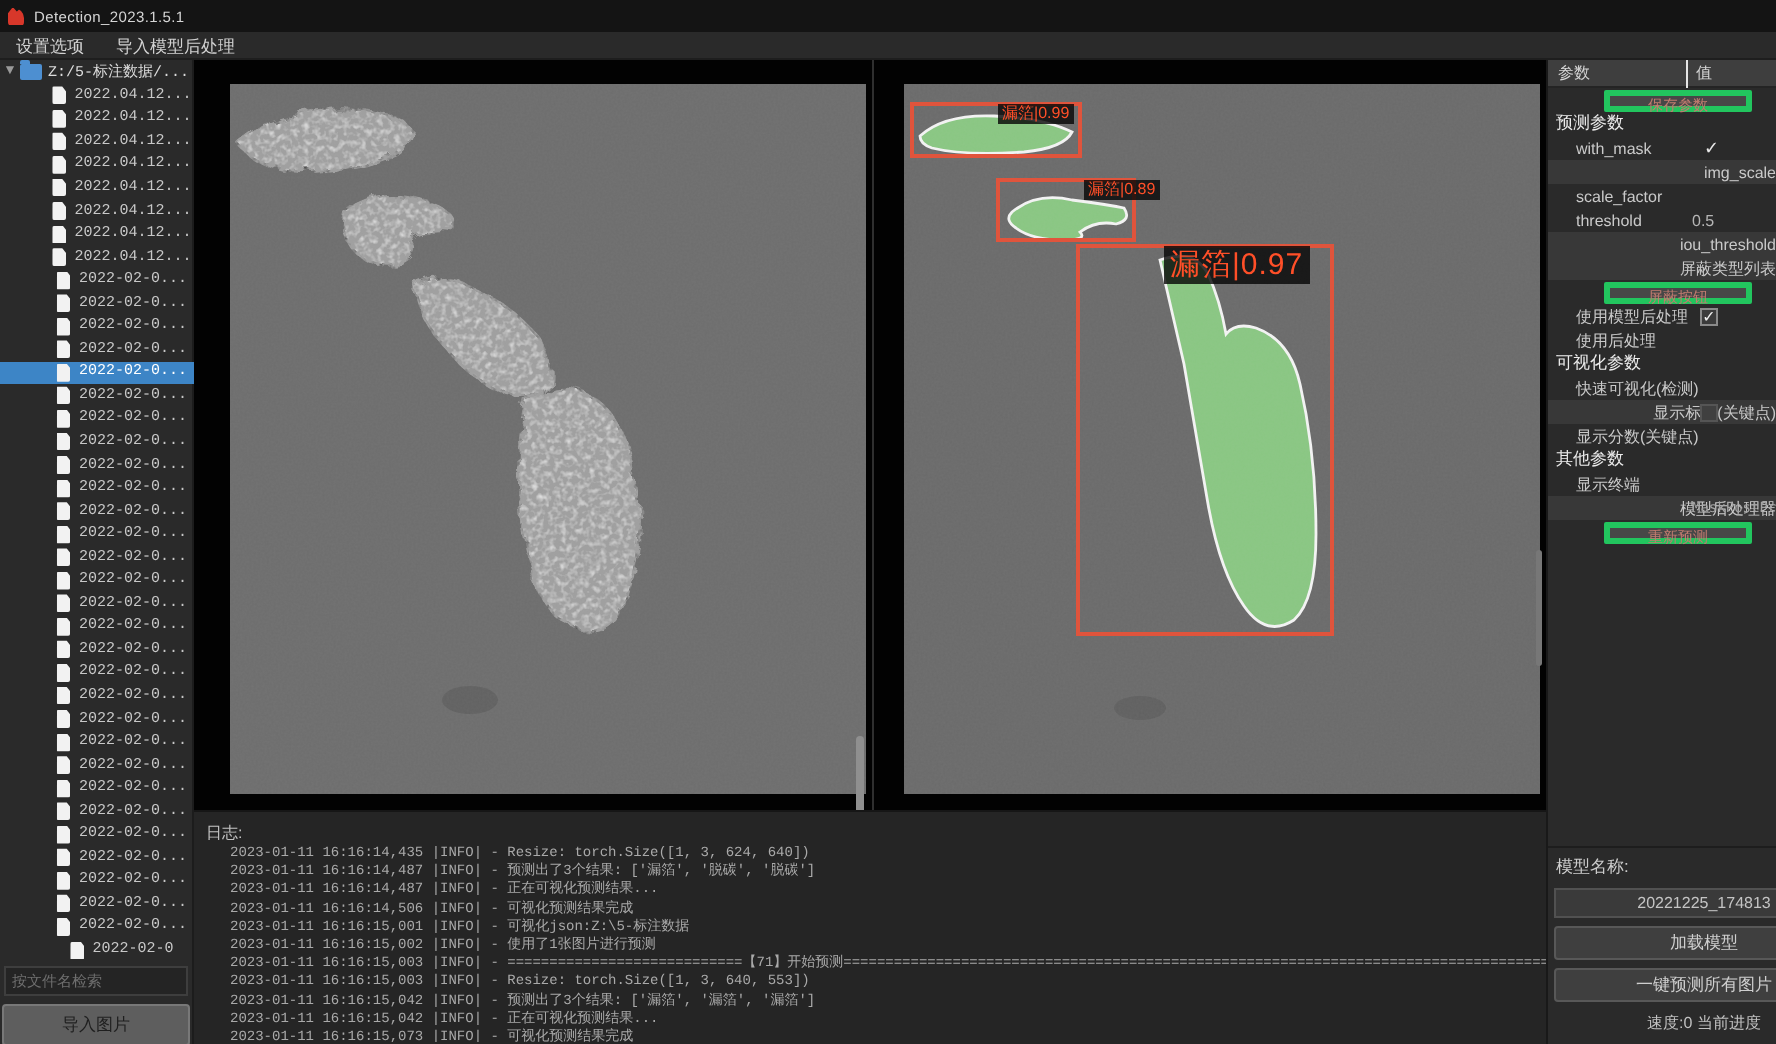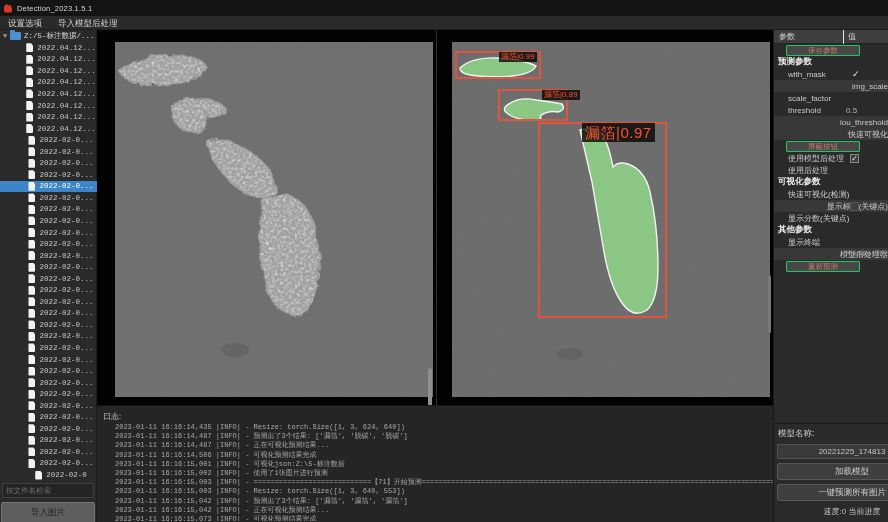--- a/index.html
+++ b/index.html
@@ -47,27 +47,27 @@
   #log-title { position:absolute; left:6px; top:5px; font-size:8px; color:#c2c2c2; }
   #log-lines { position:absolute; left:18px; top:17px; width:666px; height:98px; overflow:hidden; font-family:Liberation Mono, monospace; font-size:7px; line-height:9.2px; color:#a9a9a9; white-space:pre; }
   
   #right-panel { position:absolute; left:773px; top:30px; width:115px; height:492px; background:#2a2a2a; border-left:1px solid #191919; overflow:hidden; }
   #param-header { display:flex; height:14px; background:#3e3e3e; border-bottom:1px solid #242424; align-items:center; }
   #param-header .col-name { width:70px; padding-left:5px; font-size:8px; color:#d5d5d5; border-right:1px solid #e5e5e5; height:14px; line-height:14px; }
   #param-header .col-value { padding-left:4px; font-size:8px; color:#d5d5d5; }
   .p-row { position:relative; height:12px; display:flex; align-items:center; }
   .p-row.alt { background:#383838;justify-content:flex-end; }
   .p-row .lbl { padding-left:14px; font-size:8px; color:#c9c9c9; white-space:nowrap; }
-  .p-row.section .lbl { padding-left:4px; font-weight:bold; color:#ececec; font-size:8.5px; }
+  .p-row.section .lbl { padding-left:4px; font-weight:normal; color:#ececec; font-size:8.5px; }
   .p-row .val { position:absolute; left:72px; font-size:8px; color:#b5b5b5; white-space:nowrap; }
   .p-row .val.mono { font-family:"DejaVu Sans Mono", monospace; font-size:7px; color:#a5a5a5; }
   .p-row .tick { position:absolute; left:78px; color:#e8e8e8; font-size:9px; }
   .cbox { position:absolute; left:76px; width:9px; height:9px; background:#3b3b3b; border:1px solid #8a8a8a; font-size:8px; line-height:8px; text-align:center; color:#f0f0f0; }
   .cbox.empty { border-color:#555; background:#404040; }
-  .p-btn { margin-left:12px; width:74px; height:11px; background:#474747; border:1px solid #22c55e; border-radius:1px; color:#c27b6f; font-size:7.5px; text-align:center; line-height:10px; }
+  .p-btn { margin-left:28px; width:74px; height:11px; background:#474747; border:3px solid #22c55e; border-radius:1px; color:#c27b6f; font-size:7.5px; text-align:center; line-height:10px; }
   
   #model-section { position:absolute; left:0; top:393px; width:160px; border-top:1px solid #1d1d1d; padding-top:2px; }
   #model-name-label { padding:2px 0 2px 4px; font-size:8.5px; color:#cdcdcd; }
   .rb-field { margin:2px 0 0 3px; width:150px; height:15px; background:#3a3a3a; border:1px solid #515151; color:#c4c4c4; font-size:8px; text-align:center; line-height:13px; }
   .rb-btn { margin:4px 0 0 3px; width:150px; height:17px; background:#3f3f3f; border:1px solid #585858; border-radius:2px; color:#cfcfcf; font-size:8.5px; text-align:center; line-height:15px; }
   #speed-row { margin:5px 0 0 3px; width:150px; font-size:8px; color:#c0c0c0; text-align:center; }
 </style>
 </head>
 <body>
 
@@ -336,21 +336,21 @@
           <span class="lbl">scale_factor</span>
         </div>
         <div class="p-row">
           <span class="lbl">threshold</span>
           <span class="val">0.5</span>
         </div>
         <div class="p-row alt">
           <span class="lbl">iou_threshold</span>
         </div>
         <div class="p-row alt">
-          <span class="lbl">快速可视化</span>
+          <span class="lbl">屏蔽类型列表</span>
         </div>
         <div class="p-row">
           <div class="p-btn">屏蔽按钮</div>
         </div>
         <div class="p-row">
           <span class="lbl">使用模型后处理</span>
           <span class="cbox">✓</span>
         </div>
         <div class="p-row">
           <span class="lbl">使用后处理</span>

